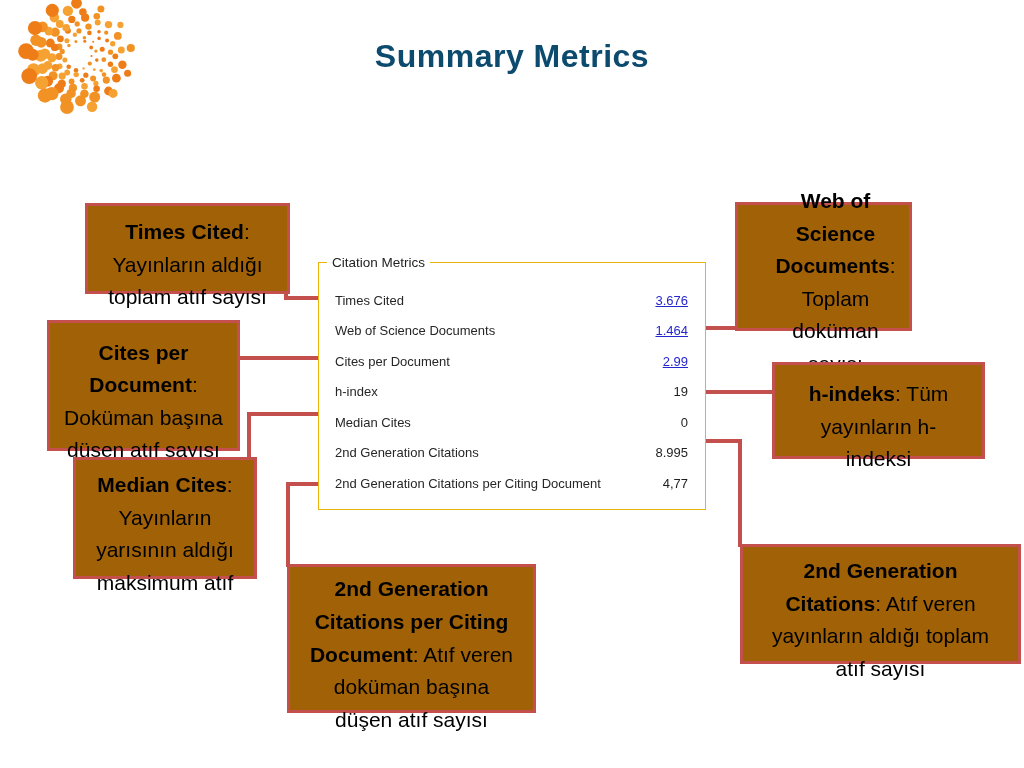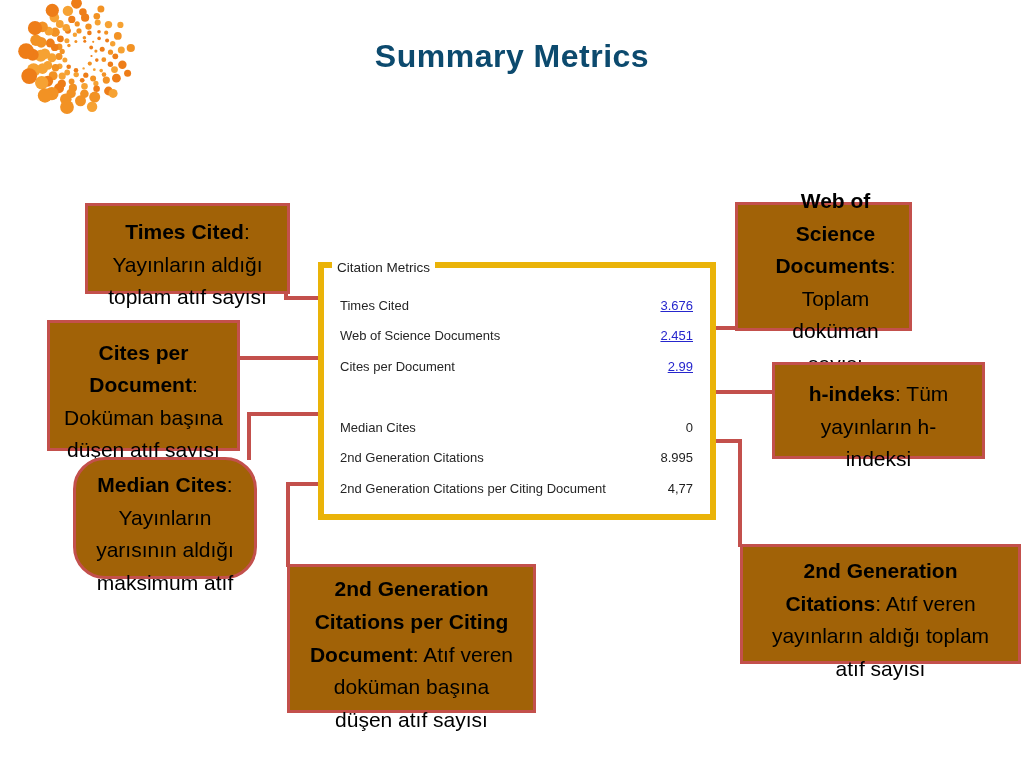--- a/index.html
+++ b/index.html
@@ -13,21 +13,21 @@
     position:absolute;top:38px;left:0;width:1024px;text-align:center;
     font-size:32px;font-weight:700;color:#0c4a6e;letter-spacing:.5px;
   }
 
   
   #logo{position:absolute;left:16px;top:0px;width:124px;height:114px;}
 
   
   #panel{
     position:absolute;left:318px;top:262px;width:386px;height:246px;
-    border:6px solid #eab308;background:#ffffff;z-index:2;
+    border:1px solid #eab308;background:#ffffff;z-index:2;
   }
   #panel .legend{
     position:absolute;left:8px;top:-8px;background:#ffffff;padding:0 5px;
     font-size:13.5px;color:#222222;
   }
   .mrow{
     position:absolute;left:16px;right:17px;height:30px;
     display:flex;justify-content:space-between;align-items:center;
     font-size:13px;color:#262626;
   }
@@ -38,21 +38,21 @@
   
   .callout{
     position:absolute;border:3.5px solid #c3504c;background:#a16207;
     display:flex;align-items:center;justify-content:center;
     text-align:center;font-size:21px;line-height:1.55;color:#000000;
     white-space:pre-line;box-sizing:border-box;z-index:3;padding:0 4px;
   }
   .callout b{font-weight:700;}
   .b1{left:85px;top:203px;width:205px;height:91px;}
   .b2{left:47px;top:320px;width:193px;height:131px;}
-  .b3{left:73px;top:457px;width:184px;height:122px;border-radius:32px;}
+  .b3{left:73px;top:457px;width:184px;height:122px;}
   .b4{left:735px;top:202px;width:177px;height:129px;padding-left:28px;}
   .b5{left:772px;top:362px;width:213px;height:97px;}
   .b6{left:740px;top:544px;width:281px;height:120px;}
   .b7{left:287px;top:564px;width:249px;height:149px;}
 
   
   .conn{position:absolute;background:#c3504c;z-index:1;}
   .c1v{left:284px;top:291px;width:4px;height:9px;}
   .c1h{left:284px;top:296px;width:34px;height:4px;}
   .c2h{left:239px;top:356px;width:80px;height:4px;}
@@ -193,25 +193,29 @@
 
 <div id="panel">
   <div class="legend">Citation Metrics</div>
 
   <div class="mrow link r0">
     <span class="lab">Times Cited</span>
     <span class="val">3.676</span>
   </div>
   <div class="mrow link r1">
     <span class="lab">Web of Science Documents</span>
-    <span class="val">2.451</span>
+    <span class="val">1.464</span>
   </div>
   <div class="mrow link r2">
     <span class="lab">Cites per Document</span>
     <span class="val">2.99</span>
+  </div>
+  <div class="mrow r3">
+    <span class="lab">h-index</span>
+    <span class="val">19</span>
   </div>
   <div class="mrow r4">
     <span class="lab">Median Cites</span>
     <span class="val">0</span>
   </div>
   <div class="mrow r5">
     <span class="lab">2nd Generation Citations</span>
     <span class="val">8.995</span>
   </div>
   <div class="mrow r6">

